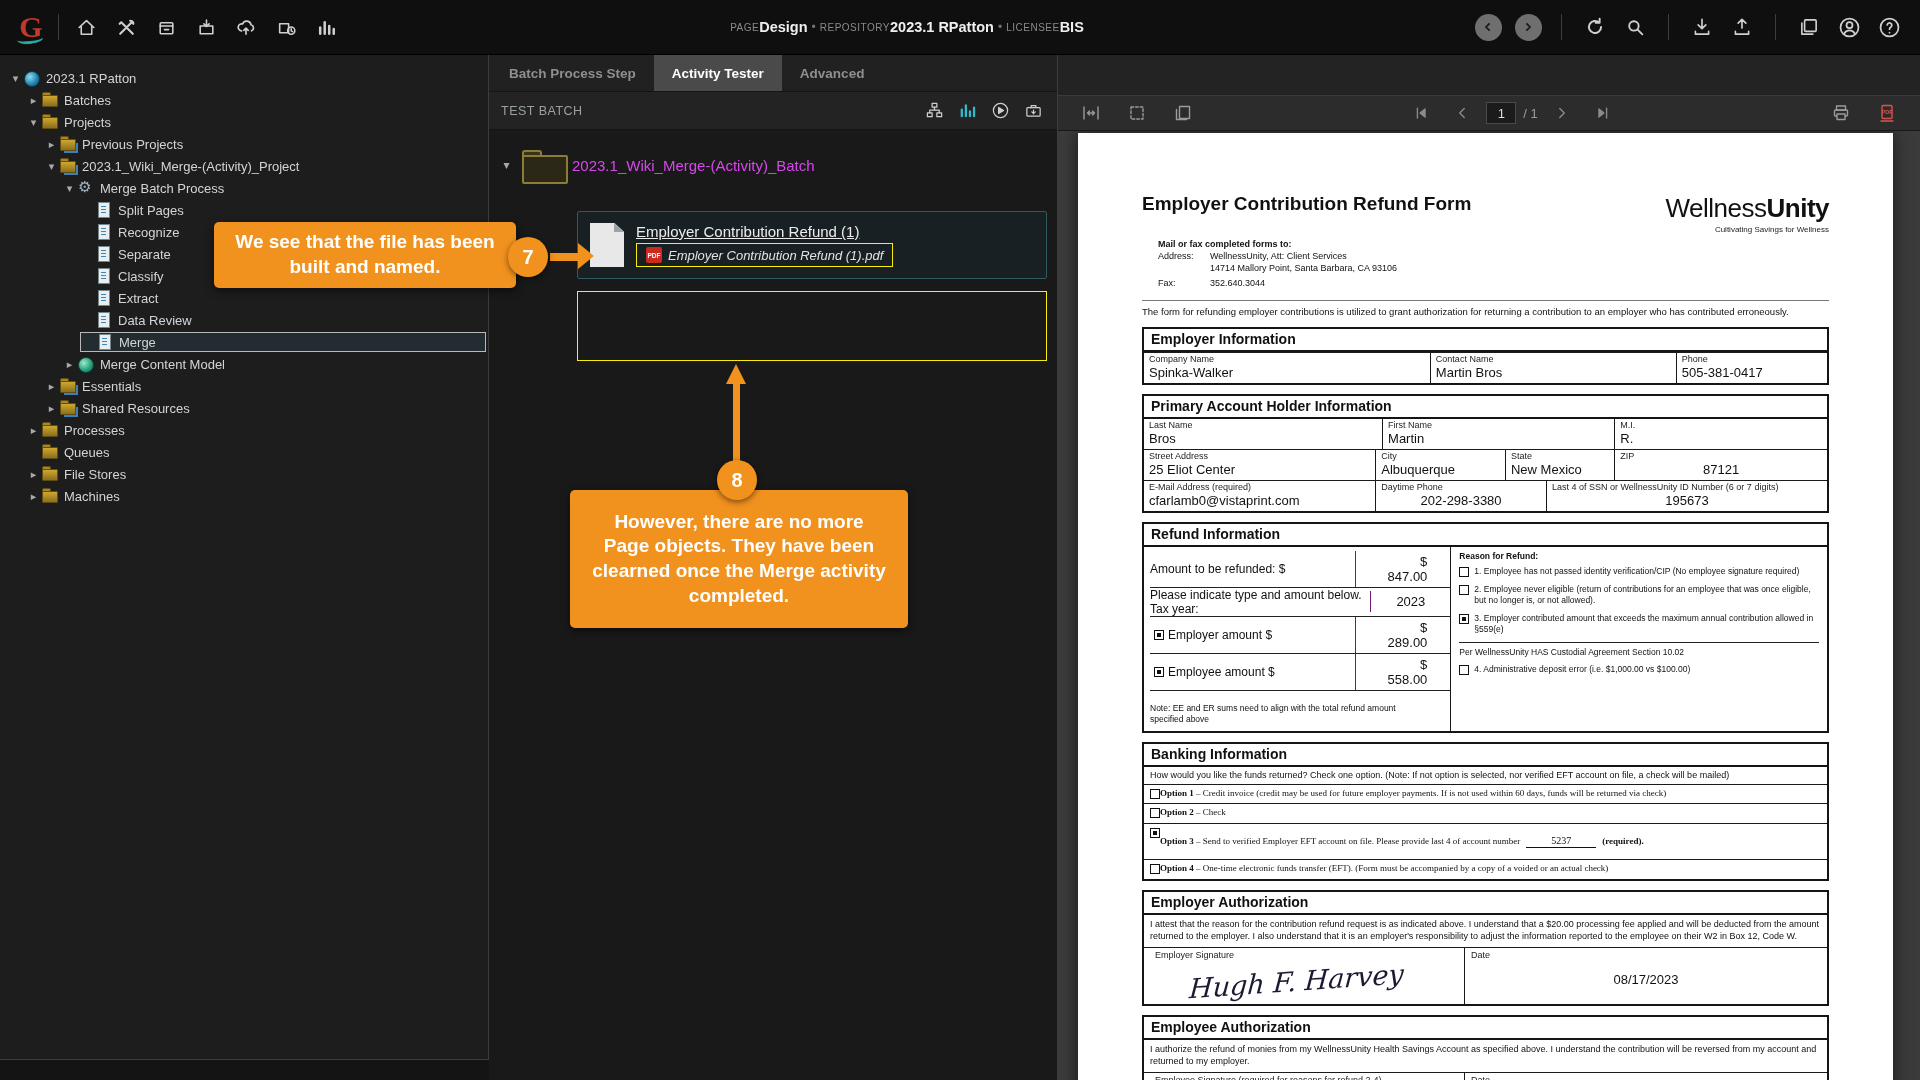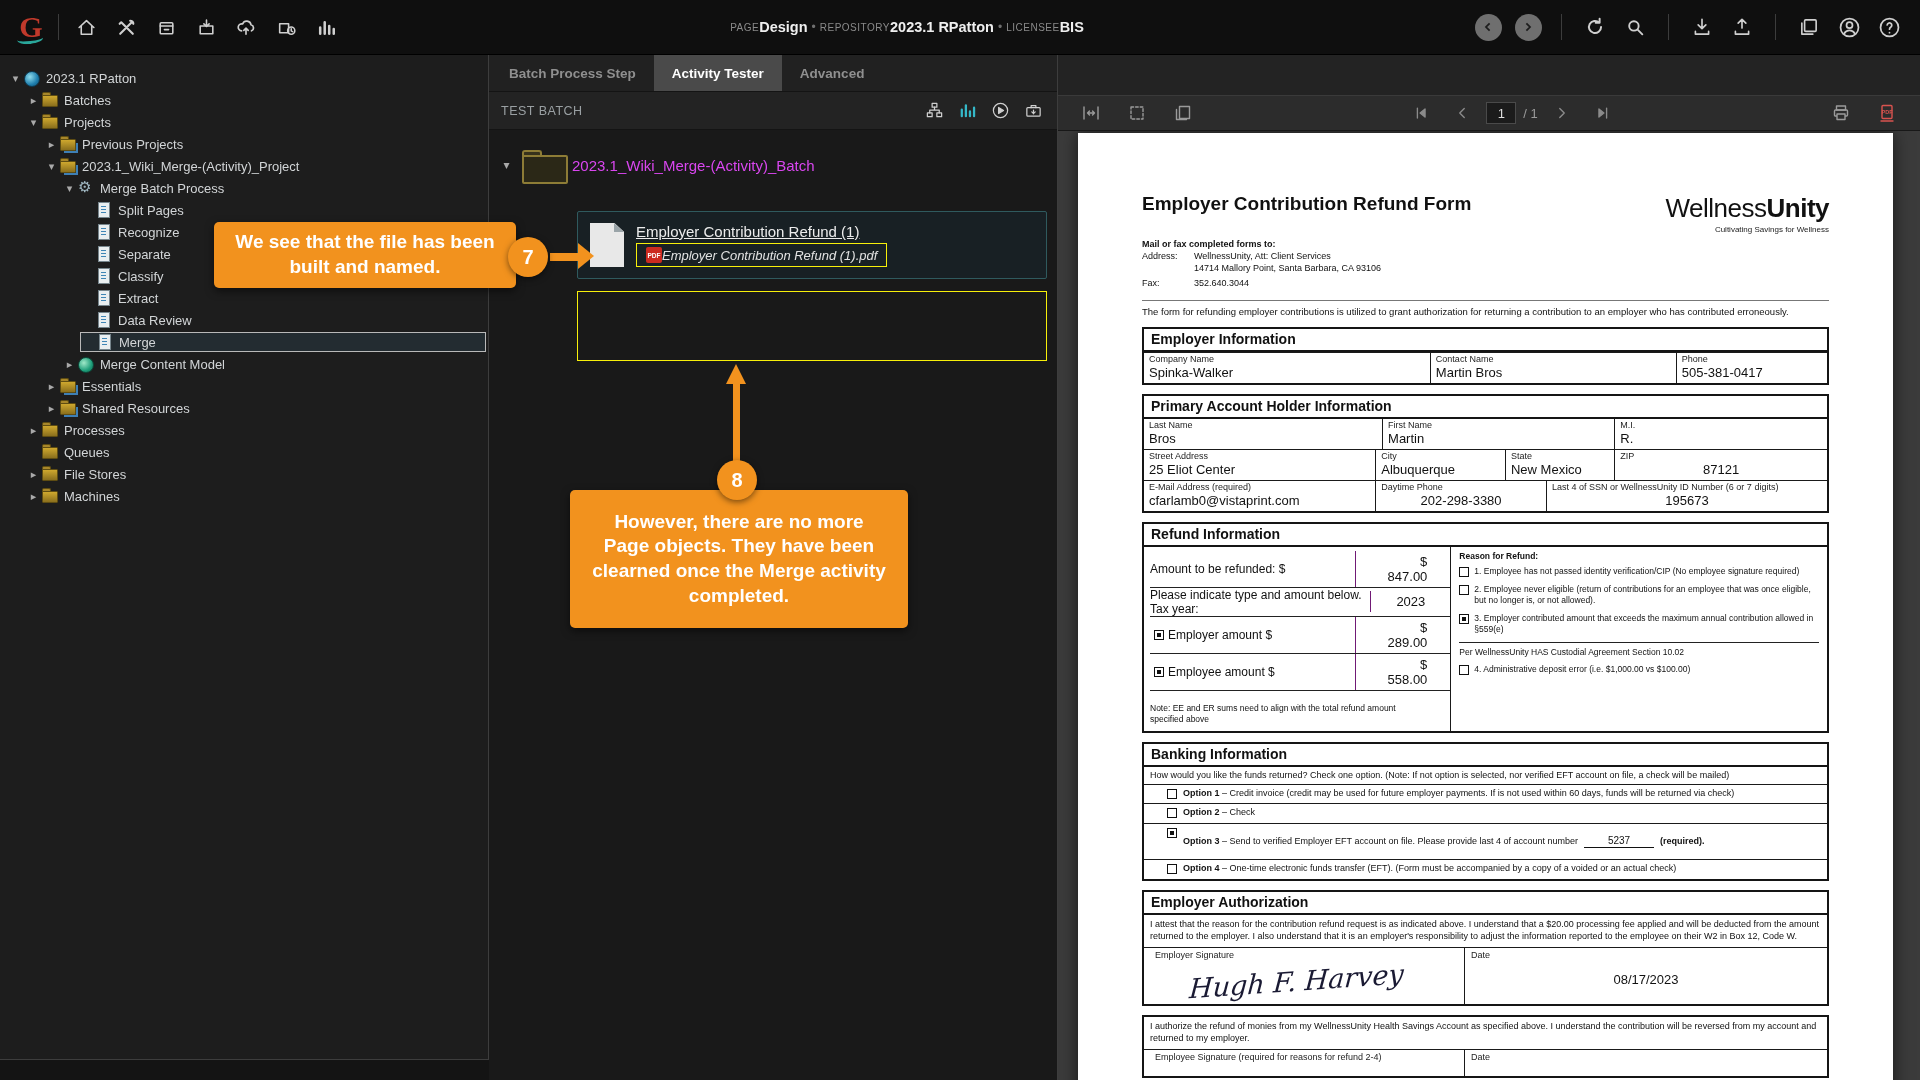--- a/index.html
+++ b/index.html
@@ -81,21 +81,21 @@
       background:#2b2817; border:2px solid #8d7c36; border-radius:2px; }
   .batch-label { color:#d946ef; font-size:15px; }
   .doc-card { position:absolute; top:81px; left:88px; width:470px; height:68px; border:1px solid #2f5a5e;
               background:#182024; border-radius:2px; display:flex; align-items:center; padding:0 12px; }
   .doc-icon { width:34px; height:44px; position:relative; flex:none; background:#e8e8e8;
               clip-path:polygon(0 0, 72% 0, 100% 20%, 100% 100%, 0 100%); }
   .doc-icon::after { content:''; position:absolute; top:0; right:0; border-left:10px solid #9aa4a8;
                      border-top:9px solid transparent; }
   .doc-main { margin-left:12px; }
   .doc-title { color:#ececec; font-size:15px; text-decoration:underline; margin-bottom:3px; }
-  .pdf-box { display:inline-flex; align-items:center; border:1px solid #f7ef0a;
+  .pdf-box { display:inline-flex; align-items:center; gap:6px; border:1px solid #f7ef0a;
              padding:3px 9px; }
   .pdf-icon { width:16px; height:16px; background:#cc2a20; border-radius:2px; color:#fff;
               font-size:6.5px; font-weight:bold; display:flex; align-items:center; justify-content:center; }
   .pdf-name { color:#e2e2e2; font-size:13px; font-style:italic; }
   .empty-box { position:absolute; top:161px; left:88px; width:470px; height:70px; border:1px solid #f7ef0a; }
 
   
   .callout-box { position:absolute; z-index:40; background:#f2921e; color:#fff; font-weight:bold;
                  font-size:19px; text-align:center; border-radius:5px; display:flex; align-items:center;
                  justify-content:center; box-shadow:0 3px 8px rgba(0,0,0,.55); line-height:1.3; }
@@ -128,21 +128,21 @@
 
   
   .page { width:815px; min-height:1260px; background:#ffffff; color:#111;
           box-shadow:0 0 16px rgba(0,0,0,.6); padding:60px 64px 30px 64px; }
   .form-head { display:flex; justify-content:space-between; align-items:flex-start; }
   .form-title { font-size:19px; font-weight:bold; }
   .logo-line { font-size:26px; letter-spacing:-.5px; }
   .logo-line .lw { font-weight:normal; }
   .logo-line .lb { font-weight:bold; }
   .tagline { font-size:8px; text-align:right; color:#222; margin-top:1px; }
-  .mail-block { margin-top:4px; font-size:9px; line-height:1.35; }
+  .mail-block { margin-top:4px; font-size:9px; line-height:1.35;margin-left:16px; }
   .mail-block .lab { display:inline-block; width:52px; font-weight:normal; vertical-align:top; }
   .addr-row { display:flex; }
   .addr-lines { display:inline-block; }
   .bold { font-weight:bold; }
   .intro { font-size:9.5px; margin:10px 0 10px; border-top:1px solid #777; padding-top:5px; }
 
   .sec { border:2px solid #151515; margin-bottom:9px; }
   .sec-head { font-weight:bold; font-size:14px; padding:2px 7px 3px; border-bottom:2px solid #151515; }
   .frow { display:flex; border-top:1px solid #1a1a1a; }
   .frow:first-of-type { border-top:none; }
@@ -162,22 +162,22 @@
   .r-note { font-size:8.5px; margin-top:12px; width:88%; line-height:1.3; }
   .tiny { font-size:8.5px; }
   .reason { display:flex; gap:5px; margin:5px 0 7px; align-items:flex-start; }
   .rtext { font-size:8.5px; line-height:1.3; }
   .custodial { font-size:8.5px; border-top:1px solid #222; padding:4px 0 2px; margin-top:6px; }
   .cb { display:inline-block; width:10px; height:10px; border:1px solid #111; position:relative;
         flex:none; margin-top:1px; background:#fff; }
   .cb.checked::after { content:''; position:absolute; inset:2px; background:#111; }
 
   .bank-intro { font-size:9px; padding:3px 6px 4px; }
-  .opt { display:flex; gap:6px; font-size:9px; padding:3px 23px 4px; border-top:1px solid #1a1a1a;
-         align-items:flex-start; line-height:1.3; }
+  .opt { display:flex; font-size:9px; padding:3px 6px 4px; border-top:1px solid #1a1a1a;
+         align-items:flex-start; line-height:1.3;font-family:Liberation Serif, serif; }
   .acct-num { display:inline-block; min-width:70px; text-align:center; border-bottom:1px solid #111;
               margin:7px 6px; font-size:10px; }
 
   .auth-text { font-size:9px; padding:3px 6px 5px; line-height:1.35; }
   .sig-row { display:flex; border-top:1px solid #1a1a1a; }
   .sig-cell { width:47%; border-right:1px solid #1a1a1a; padding:2px 11px; height:56px; }
   .date-cell { width:53%; padding:2px 6px; height:56px; }
   .signature { font-family:"DejaVu Serif", serif; font-style:italic; font-size:27px;
                transform:rotate(-4deg) skewX(-8deg); margin:4px 0 0 34px; color:#1a1a33; }
   .date-val { text-align:center; font-size:13px; margin-top:12px; }
@@ -766,20 +766,21 @@
                 <div class="signature">Hugh F. Harvey</div>
               </div>
               <div class="date-cell">
                 <div class="cell-lab">Date</div>
                 <div class="date-val">08/17/2023</div>
               </div>
             </div>
           </div>
 
           <div class="sec">
+            <div class="sec-head">Employee Authorization</div>
             <div class="auth-text">I authorize the refund of monies from my WellnessUnity Health Savings Account as specified above. I understand the contribution will be reversed from my account and returned to my employer.</div>
             <div class="sig-row short">
               <div class="sig-cell">
                 <div class="cell-lab">Employee Signature (required for reasons for refund 2-4)</div>
               </div>
               <div class="date-cell">
                 <div class="cell-lab">Date</div>
               </div>
             </div>
           </div>

